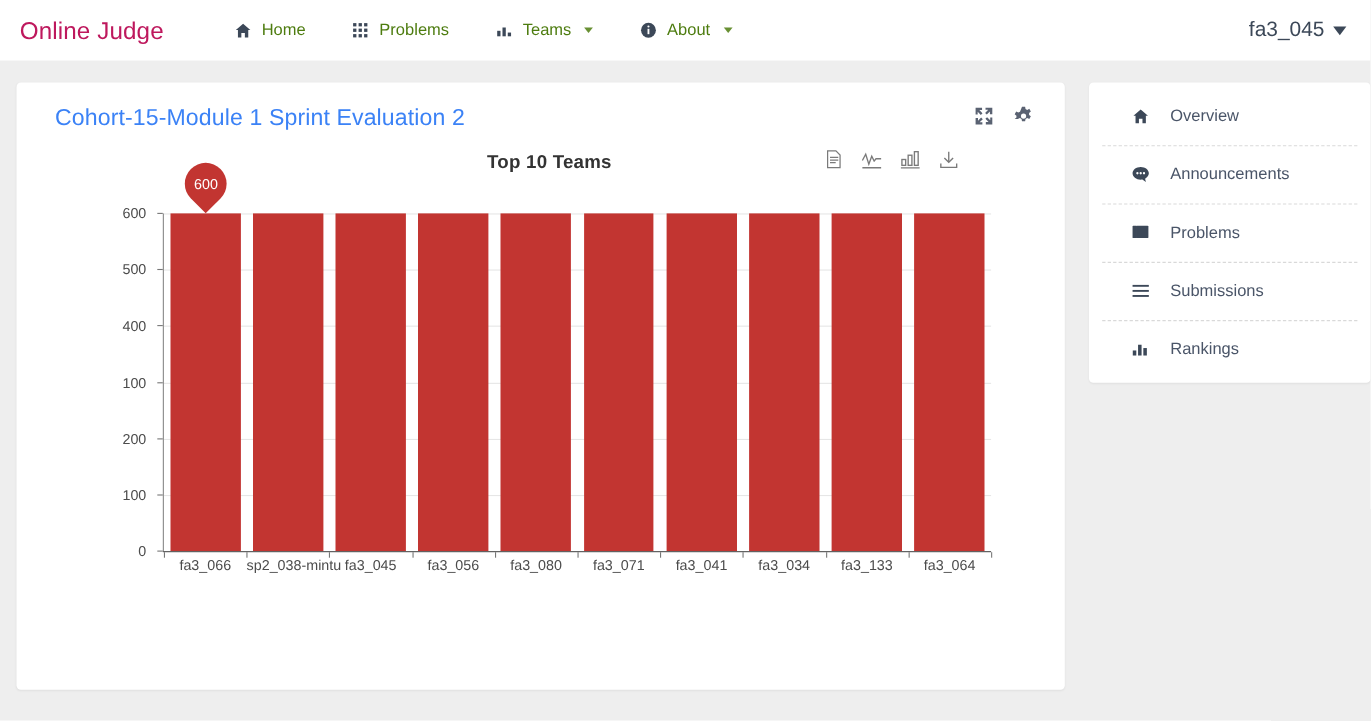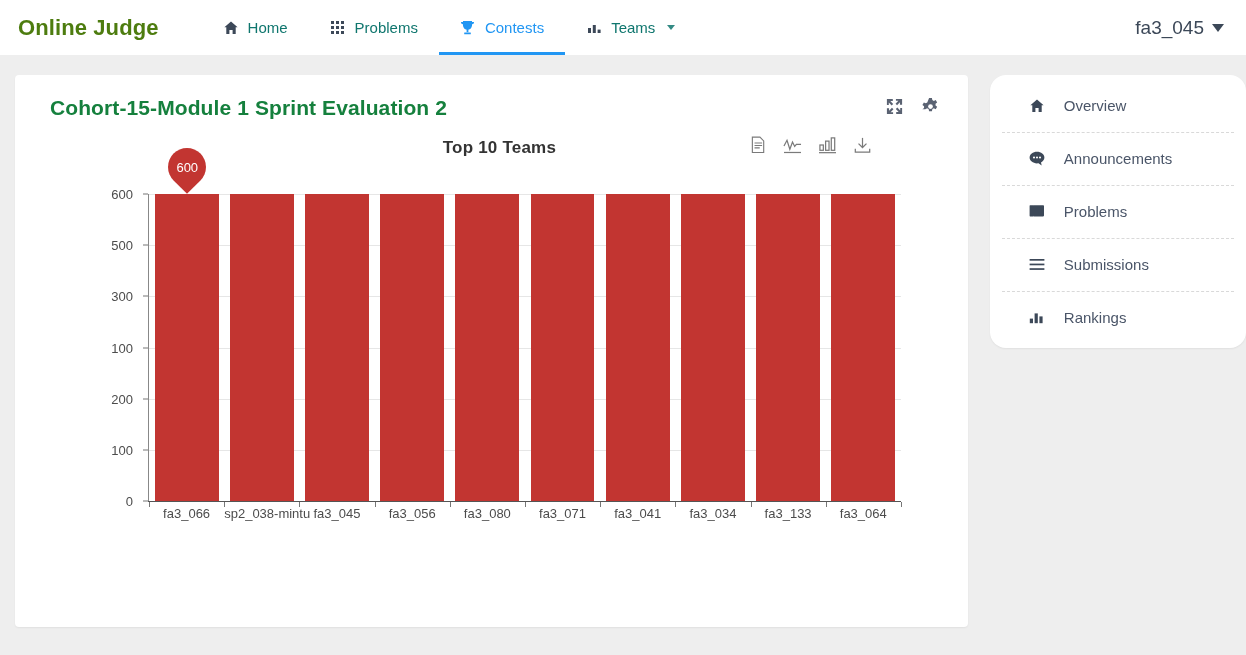--- a/index.html
+++ b/index.html
@@ -21,39 +21,39 @@
     height: 55px;
     background: #ffffff;
     display: flex;
     align-items: center;
     position: relative;
     box-sizing: border-box;
     padding: 0 16px 0 16px;
   }
   .brand {
     font-size: 22px;
-    color: #4d7c0f;
-    font-weight: 700;
+    color: #be185d;
+    font-weight: 400;
     letter-spacing: .1px;
     padding-left: 2px;
     white-space: nowrap;
   }
   .nav-items {
     display: flex;
     align-items: stretch;
     height: 55px;
     margin-left: 43px;
   }
   .nav-item {
     display: flex;
     align-items: center;
     gap: 9px;
     padding: 0 21px;
     font-size: 15px;
-    color: #0f766e;
+    color: #4d7c0f;
     cursor: pointer;
     position: relative;
     white-space: nowrap;
   }
   .nav-item.active {
     color: #2196f3;
   }
   .nav-item.active::after {
     content: "";
     position: absolute;
@@ -110,22 +110,22 @@
     box-shadow: 0 1px 2px rgba(0,0,0,.06);
     position: relative;
   }
   .card-header {
     display: flex;
     align-items: center;
     padding: 21px 28px 6px 35px;
   }
   .card-title {
     font-size: 21px;
-    color: #15803d;
-    font-weight: 700;
+    color: #3b82f6;
+    font-weight: 400;
     letter-spacing: .1px;
   }
   .card-tools {
     margin-left: auto;
     display: flex;
     align-items: center;
     gap: 17px;
     color: #5a6272;
   }
   .card-tools .tool { cursor: pointer; display: block; }
@@ -266,21 +266,21 @@
   .pin span {
     transform: rotate(45deg);
     color: #ffffff;
     font-size: 13px;
     line-height: 1;
   }
 
   
   .side-card {
     background: #ffffff;
-    border-radius: 16px;
+    border-radius: 4px;
     width: 240px;
     padding: 4px 12px;
     box-shadow: 0 1px 2px rgba(0,0,0,.06);
   }
   .side-item {
     display: flex;
     align-items: center;
     gap: 18px;
     padding: 18px 26px;
     font-size: 15px;
@@ -332,44 +332,44 @@
             <rect x="6" y="6" width="3" height="3"></rect>
             <rect x="11" y="6" width="3" height="3"></rect>
           <rect x="1" y="11" width="3" height="3"></rect>
             <rect x="6" y="11" width="3" height="3"></rect>
             <rect x="11" y="11" width="3" height="3"></rect>
         </svg>
       </span>
       <span>Problems</span>
     </div>
 
-    <div class="nav-item active">
-      <span class="ico">
-        <svg width="15" height="16" viewBox="0 0 15 16" fill="#2196f3">
-          <path d="M3 1h9v4.2a4.5 4.5 0 0 1-9 0z"></path>
-          <path d="M1 2h2v2.2A1.8 1.8 0 0 1 1 2.6zM12 2h2v.6A1.8 1.8 0 0 1 12 4.2z"></path>
-          <rect x="6.6" y="9" width="1.8" height="3.2"></rect>
-          <rect x="4.2" y="12.4" width="6.6" height="1.9" rx=".4"></rect>
-        </svg>
-      </span>
-      <span>Contests</span>
-    </div>
 
     <div class="nav-item">
       <span class="ico">
         <svg width="15" height="13" viewBox="0 0 15 13" fill="#3c4858">
           <rect x="1" y="7" width="3" height="5"></rect>
             <rect x="5.8" y="4" width="3" height="8"></rect>
             <rect x="10.6" y="8.6" width="3" height="3.4"></rect>
         </svg>
       </span>
       <span>Teams</span>
       <span class="caret"></span>
     </div>
 
+    <div class="nav-item">
+      <span class="ico">
+        <svg width="15" height="15" viewBox="0 0 16 16">
+          <circle cx="8" cy="8" r="7.2" fill="#3c4858"></circle>
+          <rect x="7.1" y="6.6" width="1.8" height="5.2" fill="#ffffff"></rect>
+          <circle cx="8" cy="4.4" r="1.05" fill="#ffffff"></circle>
+        </svg>
+      </span>
+      <span>About</span>
+      <span class="caret"></span>
+    </div>
   </div>
 
   <div class="user-menu">
     <span>fa3_045</span>
     <span class="user-caret"></span>
   </div>
 </div>
 
 <div class="page">
 
@@ -435,21 +435,21 @@
           <div class="gridline" style="top: 102.333px;"></div>
           <div class="gridline" style="top: 51.1667px;"></div>
           <div class="gridline" style="top: 0px;"></div>
         </div>
 
       <div class="ylabels">
           <div class="ytick-label" style="top: 307px;">0</div>
           <div class="ytick-label" style="top: 255.833px;">100</div>
           <div class="ytick-label" style="top: 204.667px;">200</div>
           <div class="ytick-label" style="top: 153.5px;">100</div>
-          <div class="ytick-label" style="top: 102.333px;">300</div>
+          <div class="ytick-label" style="top: 102.333px;">400</div>
           <div class="ytick-label" style="top: 51.1667px;">500</div>
           <div class="ytick-label" style="top: 0px;">600</div>
         </div>
       <div class="axis-y-line"></div>
 
       <div class="bars">
           <div class="bar-slot" style="width: 10%;">
             <div class="bar" title="fa3_066: 600" style="height: 307px; background: rgb(194, 53, 49);"></div>
           </div>
           <div class="bar-slot" style="width: 10%;">

